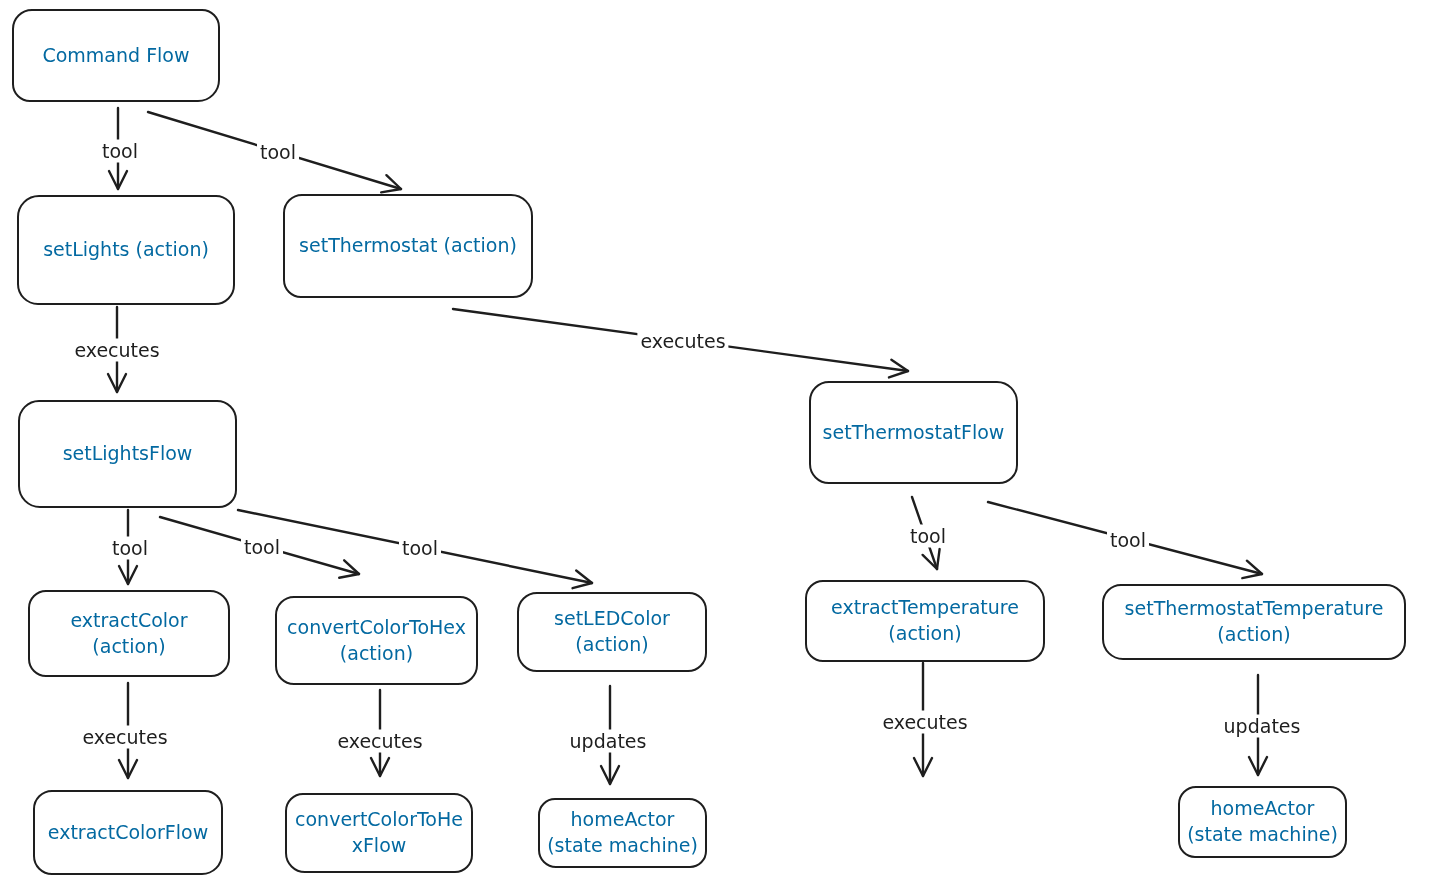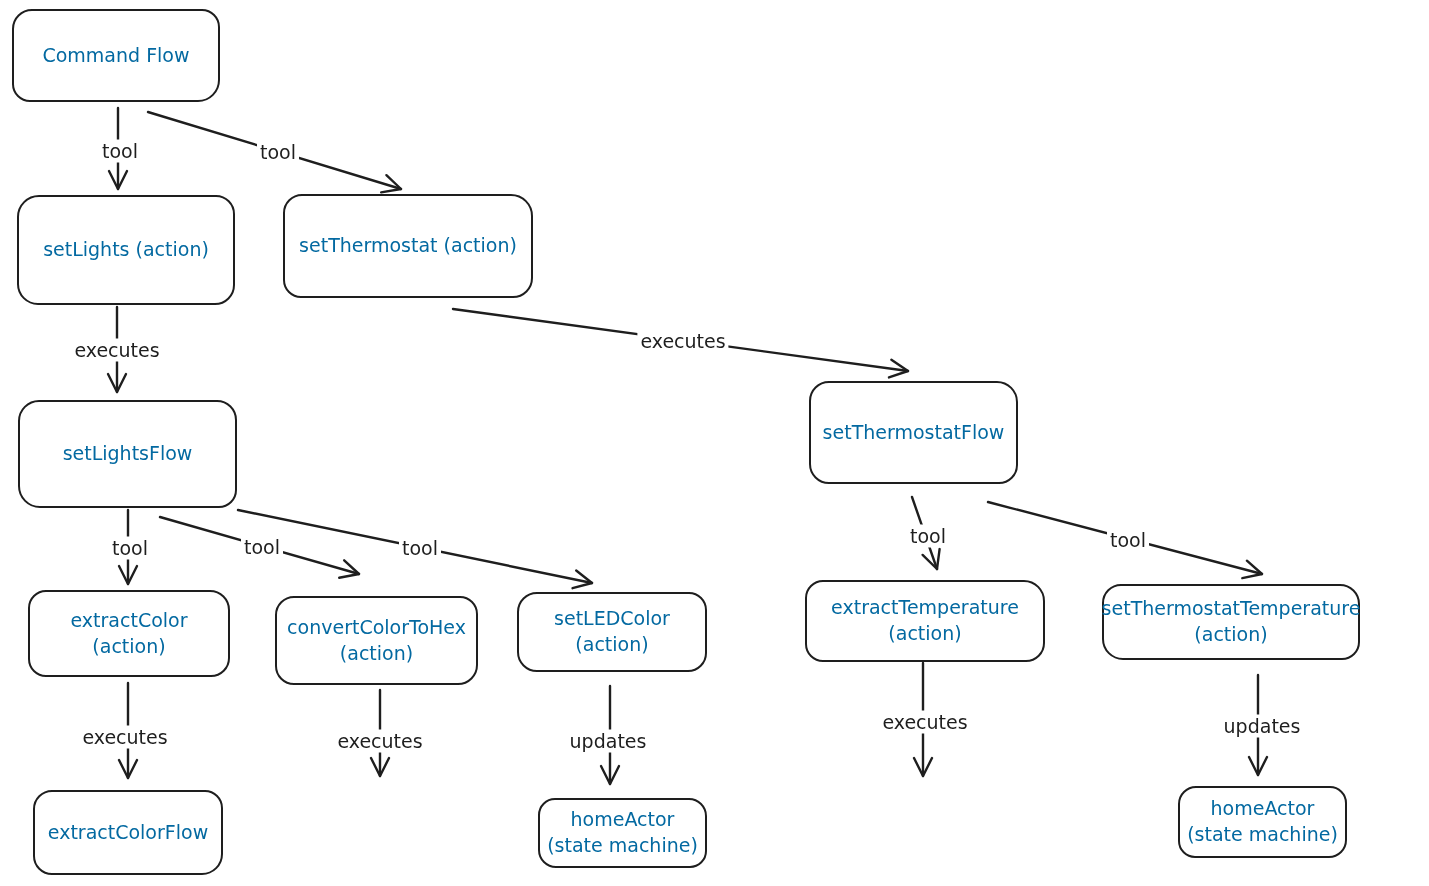--- a/index.html
+++ b/index.html
@@ -58,21 +58,21 @@
   
   #n-command-flow              { left: 12px;   top: 9px;   width: 208px; height: 93px;  border-radius: 20px 18px 22px 18px; }
   #n-set-lights                { left: 17px;   top: 195px; width: 218px; height: 110px; border-radius: 22px 19px 20px 21px; justify-content: center; }
   #n-set-thermostat            { left: 283px;  top: 194px; width: 250px; height: 104px; border-radius: 19px 22px 20px 18px; }
   #n-set-lights-flow           { left: 18px;   top: 400px; width: 219px; height: 108px; border-radius: 21px 20px 18px 22px; }
   #n-set-thermostat-flow       { left: 809px;  top: 381px; width: 209px; height: 103px; border-radius: 20px 21px 19px 20px; justify-content: center; }
   #n-extract-color             { left: 28px;   top: 590px; width: 202px; height: 87px;  border-radius: 18px 20px 19px 18px; }
   #n-convert-color-to-hex      { left: 275px;  top: 596px; width: 203px; height: 89px;  border-radius: 19px 18px 20px 19px; }
   #n-set-led-color             { left: 517px;  top: 592px; width: 190px; height: 80px;  border-radius: 20px 18px 19px 20px; }
   #n-extract-temperature       { left: 805px;  top: 580px; width: 240px; height: 82px;  border-radius: 18px 21px 19px 18px; }
-  #n-set-thermostat-temperature{ left: 1102px; top: 584px; width: 258px; height: 76px;  border-radius: 19px 20px 18px 21px; }
+  #n-set-thermostat-temperature{ left: 1102px; top: 584px; width: 304px; height: 76px;  border-radius: 19px 20px 18px 21px; }
   #n-extract-color-flow        { left: 33px;   top: 790px; width: 190px; height: 85px;  border-radius: 19px 18px 21px 19px; }
   #n-convert-color-to-hex-flow { left: 285px;  top: 793px; width: 188px; height: 80px;  border-radius: 18px 19px 18px 20px; }
   #n-home-actor-left           { left: 538px;  top: 798px; width: 169px; height: 70px;  border-radius: 17px 18px 17px 18px; }
   #n-extract-temperature-flow  { left: 800px;  top: 790px; width: 272px; height: 78px;  border-radius: 20px 18px 19px 20px; }
   #n-home-actor-right          { left: 1178px; top: 786px; width: 169px; height: 72px;  border-radius: 18px 17px 18px 17px; }
   
   #el-0  { left: 120px;  top: 151px; }
   #el-1  { left: 278px;  top: 152px; }
   #el-2  { left: 117px;  top: 350px; }
   #el-3  { left: 683px;  top: 341px; }
@@ -145,20 +145,24 @@
     <div>extractTemperature</div>
     <div>(action)</div>
   </div>
   <div class="node" id="n-set-thermostat-temperature">
     <div>setThermostatTemperature</div>
     <div>(action)</div>
   </div>
   <div class="node" id="n-extract-color-flow">
     <div>extractColorFlow</div>
   </div>
+  <div class="node" id="n-convert-color-to-hex-flow">
+    <div>convertColorToHe</div>
+    <div>xFlow</div>
+  </div>
   <div class="node" id="n-home-actor-left">
     <div>homeActor</div>
     <div>(state machine)</div>
   </div>
   <div class="node" id="n-home-actor-right">
     <div>homeActor</div>
     <div>(state machine)</div>
   </div>
 
   <div class="edge-label" id="el-0">tool</div>

